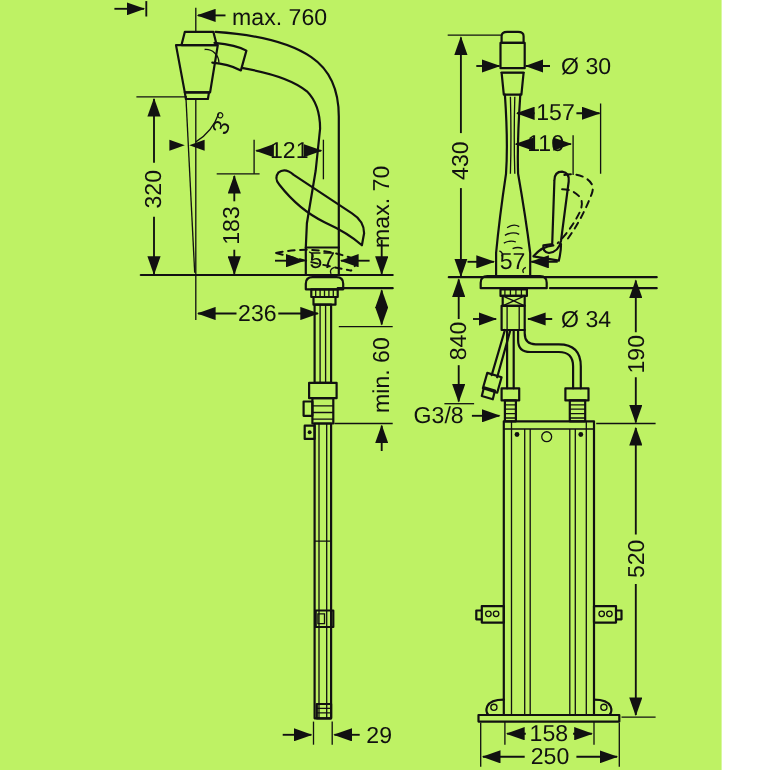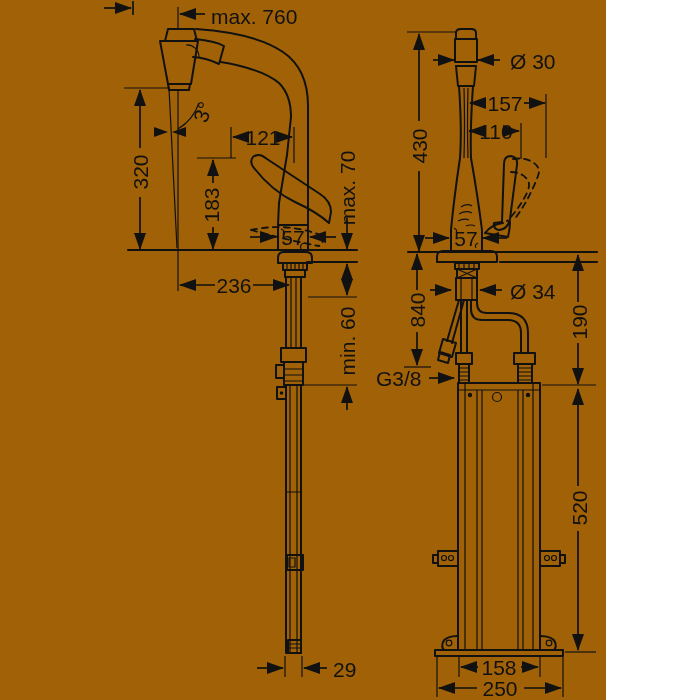--- a/index.html
+++ b/index.html
@@ -1,16 +1,16 @@
 <!DOCTYPE html>
 <html><head>
 <meta charset="utf-8">
 <style>
   html,body{margin:0;padding:0;background:#fff;}
-  .canvas{width:606px;height:700px;background:#a16207;position:relative;overflow:hidden;}
+  .canvas{width:656px;height:700px;background:#bef264;position:relative;overflow:hidden;}
   svg{display:block;}
   .obj{stroke:#111;stroke-width:2;fill:none;stroke-linejoin:round;stroke-linecap:round;}
   .thin{stroke:#111;stroke-width:1.2;fill:none;}
   .dim{stroke:#111;stroke-width:1.7;fill:none;}
   .dash{stroke:#111;stroke-width:1.8;fill:none;stroke-dasharray:6 5;stroke-linecap:round;}
   .fillb{fill:#111;stroke:none;}
   .lbl{font-family:"Liberation Sans",sans-serif;font-size:21px;fill:#111;}
 </style>
 </head>
 <body>

